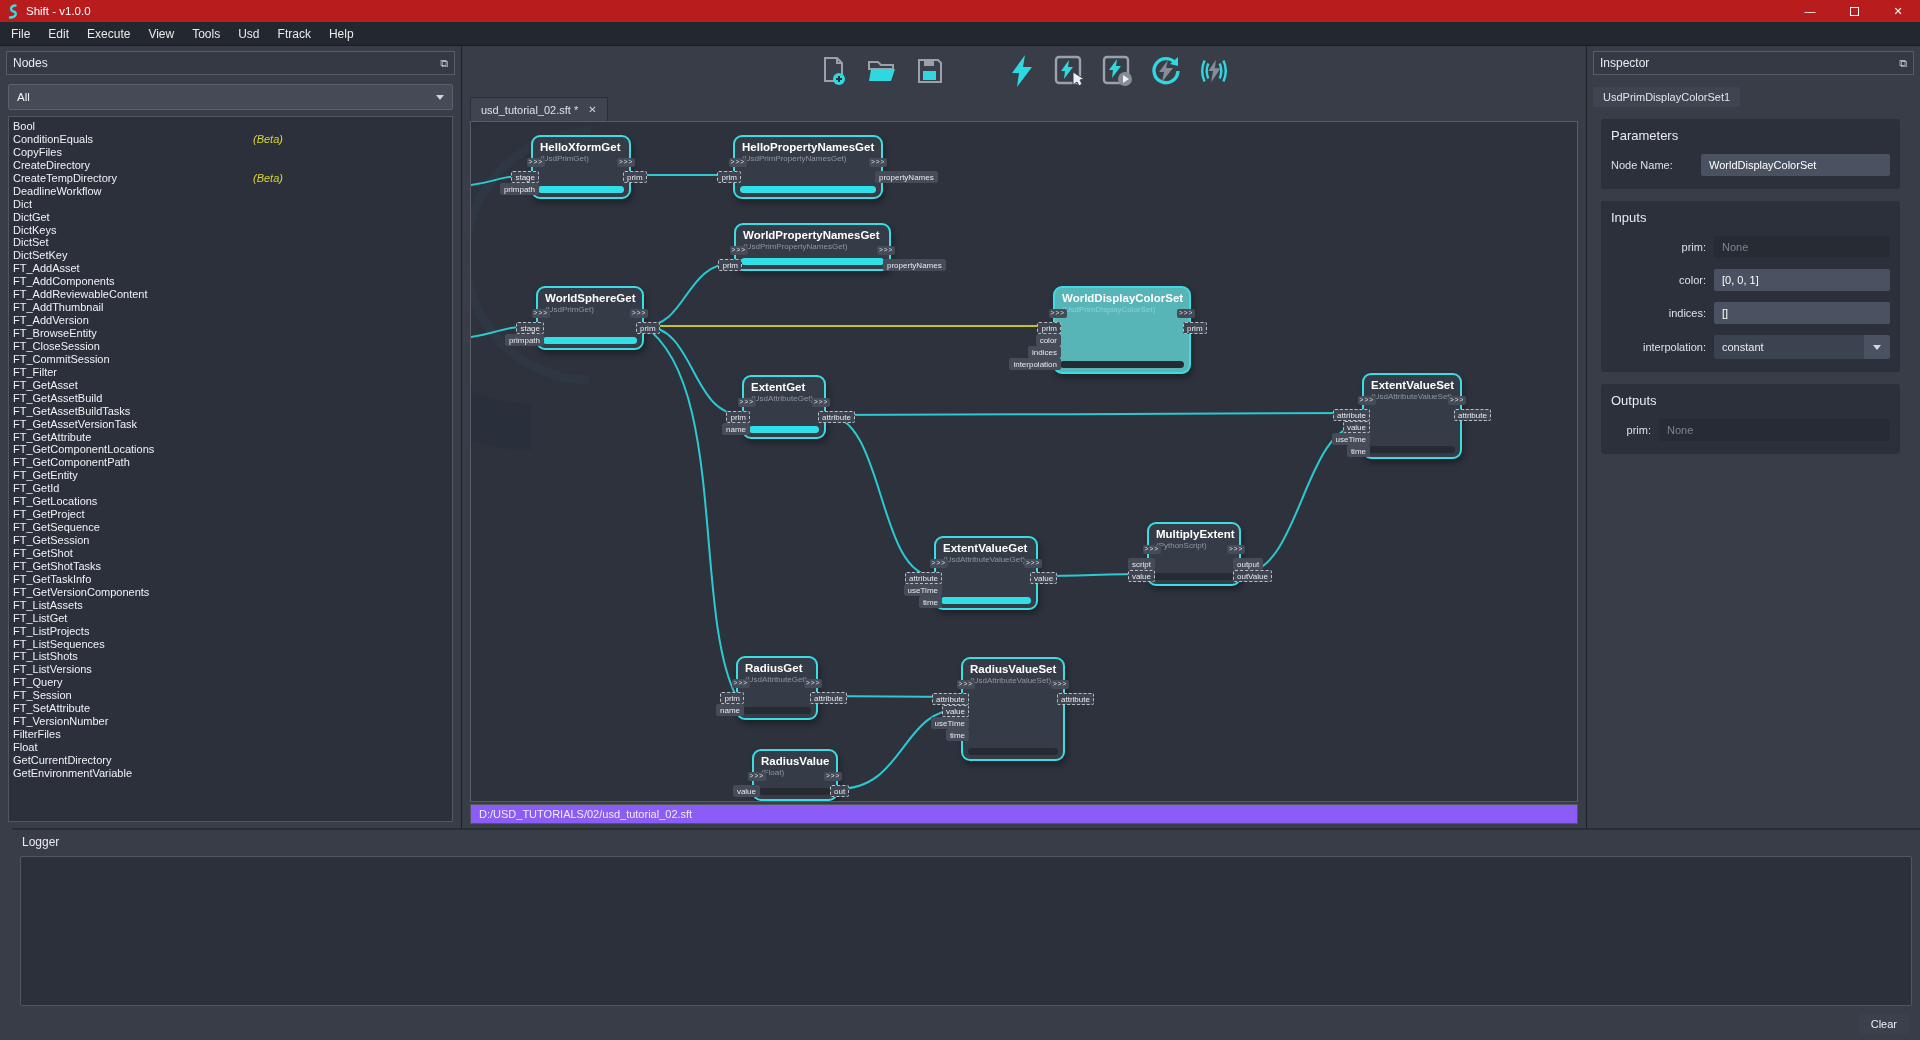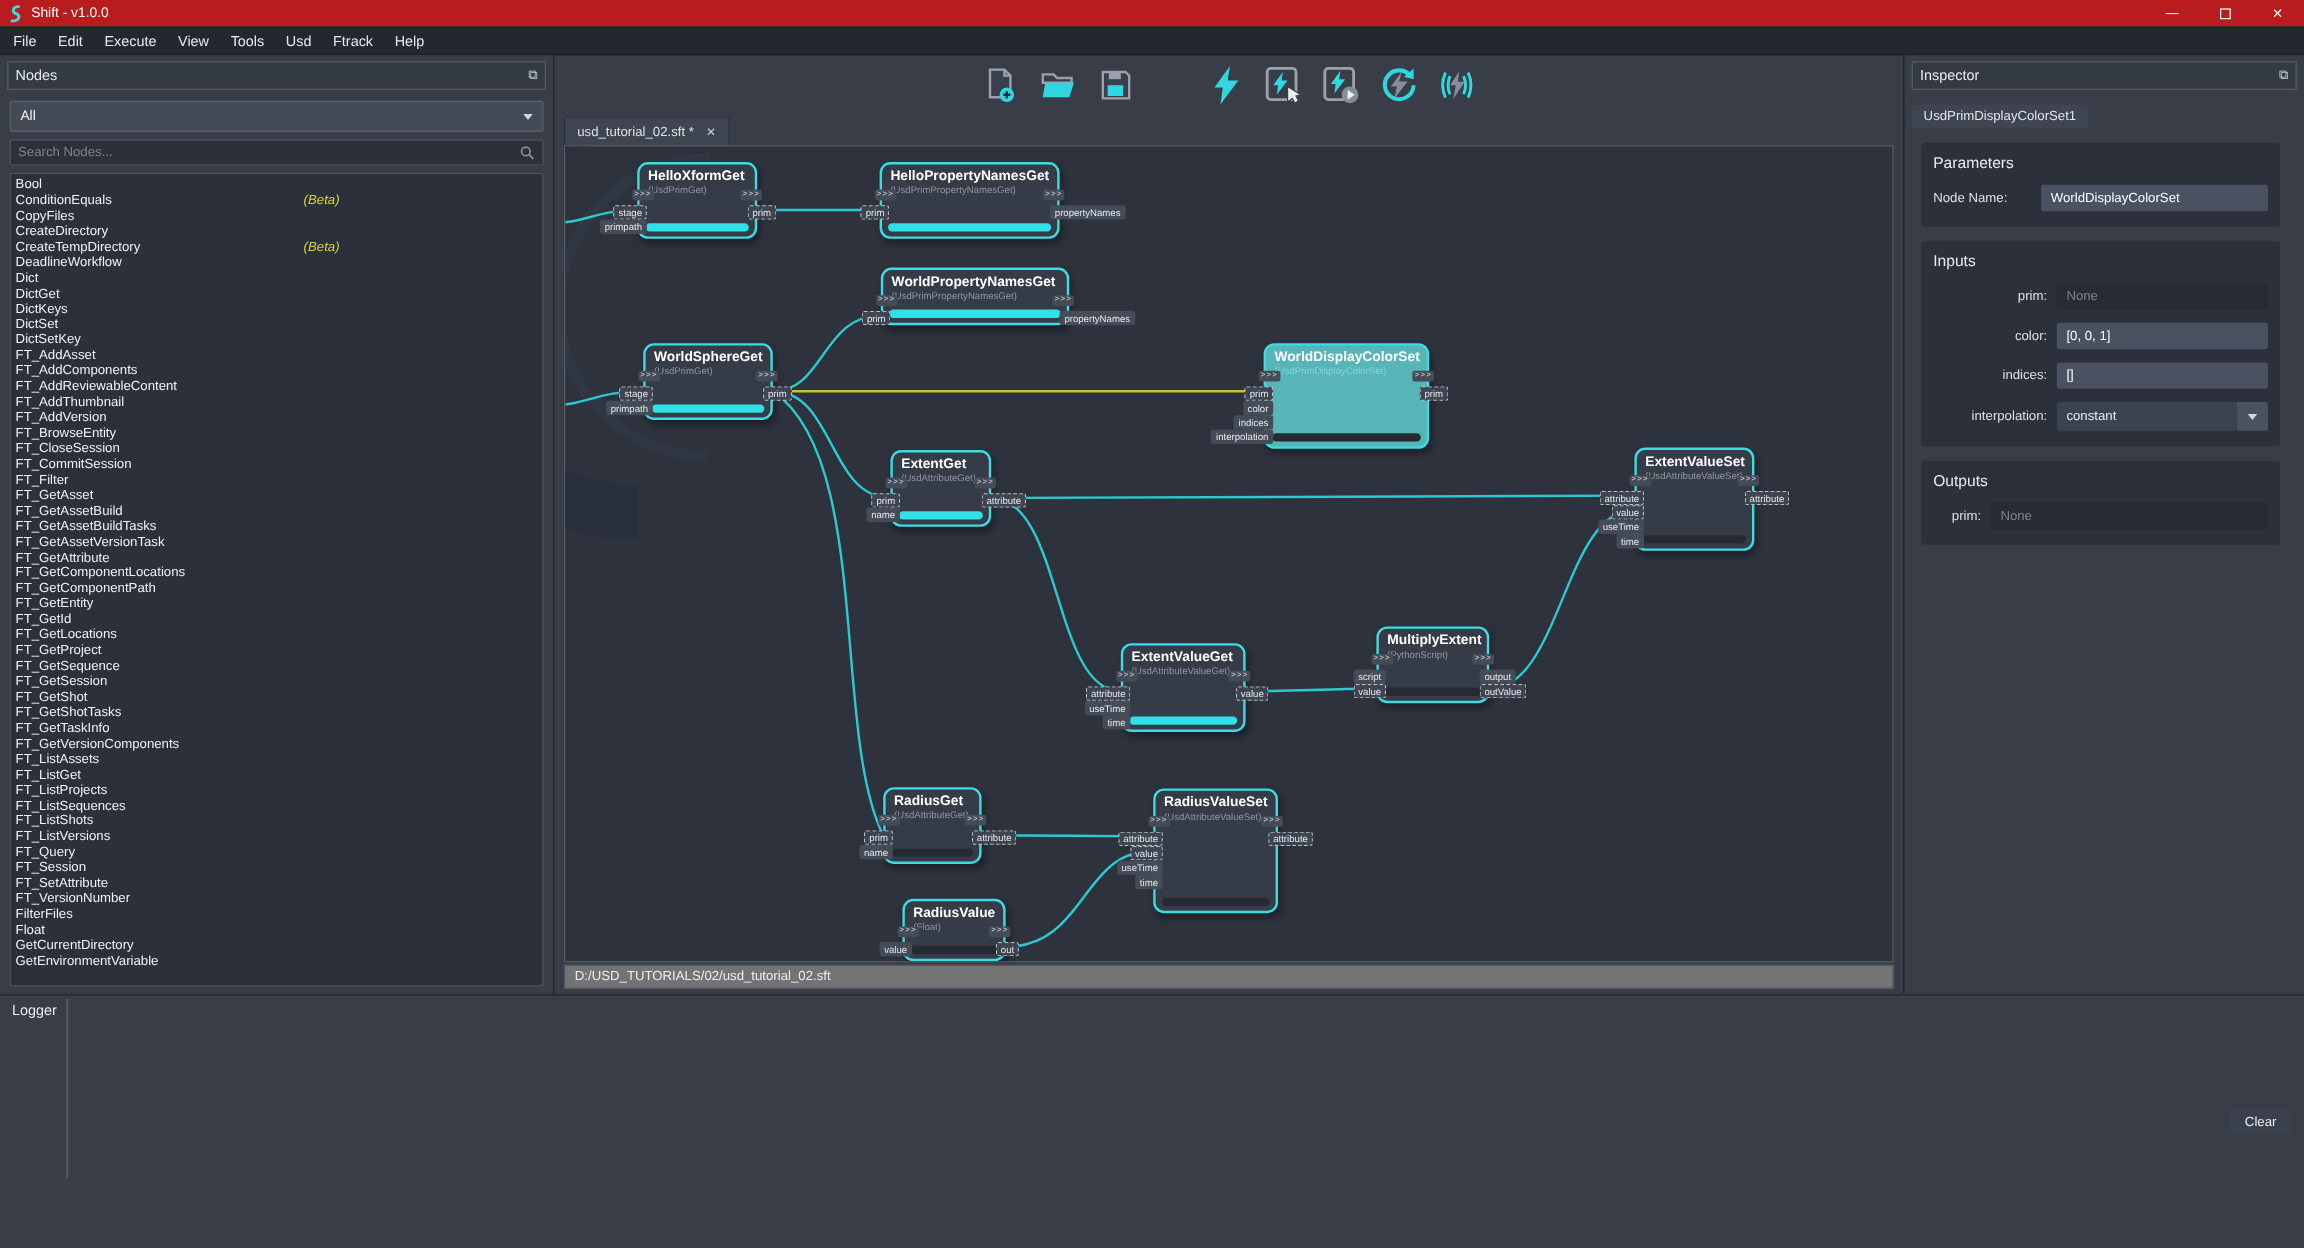--- a/index.html
+++ b/index.html
@@ -44,21 +44,21 @@
   .center { flex:1; display:flex; flex-direction:column; min-width:0; }
   .toolbar { height:50px; display:flex; align-items:center; justify-content:center; gap:14px; }
   .tbtn { width:34px; height:36px; display:flex; align-items:center; justify-content:center; }
   .tgap { width:30px; }
   .tabbar { height:25px; display:flex; align-items:flex-end; padding-left:8px; }
   .tab { height:24px; background:#3f4550; border:1px solid #2a2e35; border-bottom:none; border-radius:2px 2px 0 0;
          display:flex; align-items:center; padding:11px 10px; color:#dde0e5; font-size:11px; gap:10px; }
   .tab .close { font-size:10px; color:#cfd3da; }
   .canvas { flex:1; margin:0 8px; position:relative; background:#2d323d; border:1px solid #575d66; overflow:hidden; }
   .edges { position:absolute; left:0; top:0; width:100%; height:100%; }
-  .statusbar { height:20px; margin:2px 8px 4px; background:#737373; border:1px solid #51575f;
+  .statusbar { height:20px; margin:2px 8px 4px; background:#8b5cf6; border:1px solid #51575f;
                display:flex; align-items:center; padding-left:8px; color:#eceef2; font-size:11px; }
 
   
   .gnode { position:absolute; background:#363c47; border:2px solid #3bdce3; border-radius:9px;
            box-shadow:2px 4px 6px rgba(0,0,0,.35); z-index:2; }
   .gnode.selected { background:#58b5b7; }
   .gnode .t { font-size:11.5px; font-weight:bold; color:#fff; padding:4px 7px 0; white-space:nowrap; }
   .gnode .s { font-size:8px; color:#8f96a0; padding:1px 7px 0; white-space:nowrap; }
   .gnode.selected .s { color:#85d4d4; }
   .gbar { position:absolute; left:5px; right:5px; bottom:4px; height:7px; border-radius:4px; }
@@ -89,21 +89,21 @@
            white-space:nowrap; overflow:hidden; }
   .field.editable { background:#4a5160; color:#fff; }
   .field.disabled { background:#262b34; color:#7d848e; }
   .ddwrap { flex:1; display:flex; height:24px; }
   .ddmain { flex:1; background:#3c4350; color:#e9ebef; font-size:11px; line-height:24px; padding:0 8px;
             border-radius:2px 0 0 2px; }
   .ddbtn { width:26px; background:#4a5160; border-radius:0 2px 2px 0; display:flex; align-items:center; justify-content:center; }
   .ddbtn .arrow { width:0; height:0; border-left:4px solid transparent; border-right:4px solid transparent; border-top:5px solid #d4d8de; }
 
   
-  .logger { height:212px; border-top:2px solid #2a2e35; display:flex; flex-direction:row; }
+  .logger { height:212px; border-top:2px solid #2a2e35; display:flex; flex-direction:column;margin-left:12px; }
   .logger-head { height:24px; display:flex; align-items:center; padding-left:10px; color:#e8ebef; font-size:12px; }
   .logger-body { height:150px; margin:2px 8px; background:#2b303b; border:1px solid #51575f; border-radius:2px; color:#c7ccd3; font-size:11px; }
   .logger-foot { flex:1; display:flex; align-items:center; justify-content:flex-end; padding-right:10px; }
   .clear-btn { background:#3a414c; color:#edeff2; font-size:11px; padding:4px 13px; border-radius:4px; }
 
   svg { display:block; }
 </style>
 </head>
 <body>
 
@@ -140,27 +140,20 @@
     <div class="left">
       <div class="panelhead">
         <span>Nodes</span>
         <span class="ph-sp"></span>
         <span class="popout">⧉</span>
       </div>
       <div class="combo">
         <span>All</span>
         <span class="ph-sp"></span>
         <span class="arrow"></span>
-      </div>
-      <div class="searchbox">
-        <input type="text" placeholder="Search Nodes..." style="">
-        <svg width="13" height="13" viewBox="0 0 13 13">
-          <circle cx="5.2" cy="5.2" r="3.6" fill="none" stroke="#8b929c" stroke-width="1.4"></circle>
-          <line x1="8" y1="8" x2="11.4" y2="11.4" stroke="#8b929c" stroke-width="1.4"></line>
-        </svg>
       </div>
       <div class="nodelist">
           <div class="list-row"><span>Bool</span></div>
           <div class="list-row"><span>ConditionEquals</span><span class="beta">(Beta)</span></div>
           <div class="list-row"><span>CopyFiles</span></div>
           <div class="list-row"><span>CreateDirectory</span></div>
           <div class="list-row"><span>CreateTempDirectory</span><span class="beta">(Beta)</span></div>
           <div class="list-row"><span>DeadlineWorkflow</span></div>
           <div class="list-row"><span>Dict</span></div>
           <div class="list-row"><span>DictGet</span></div>

